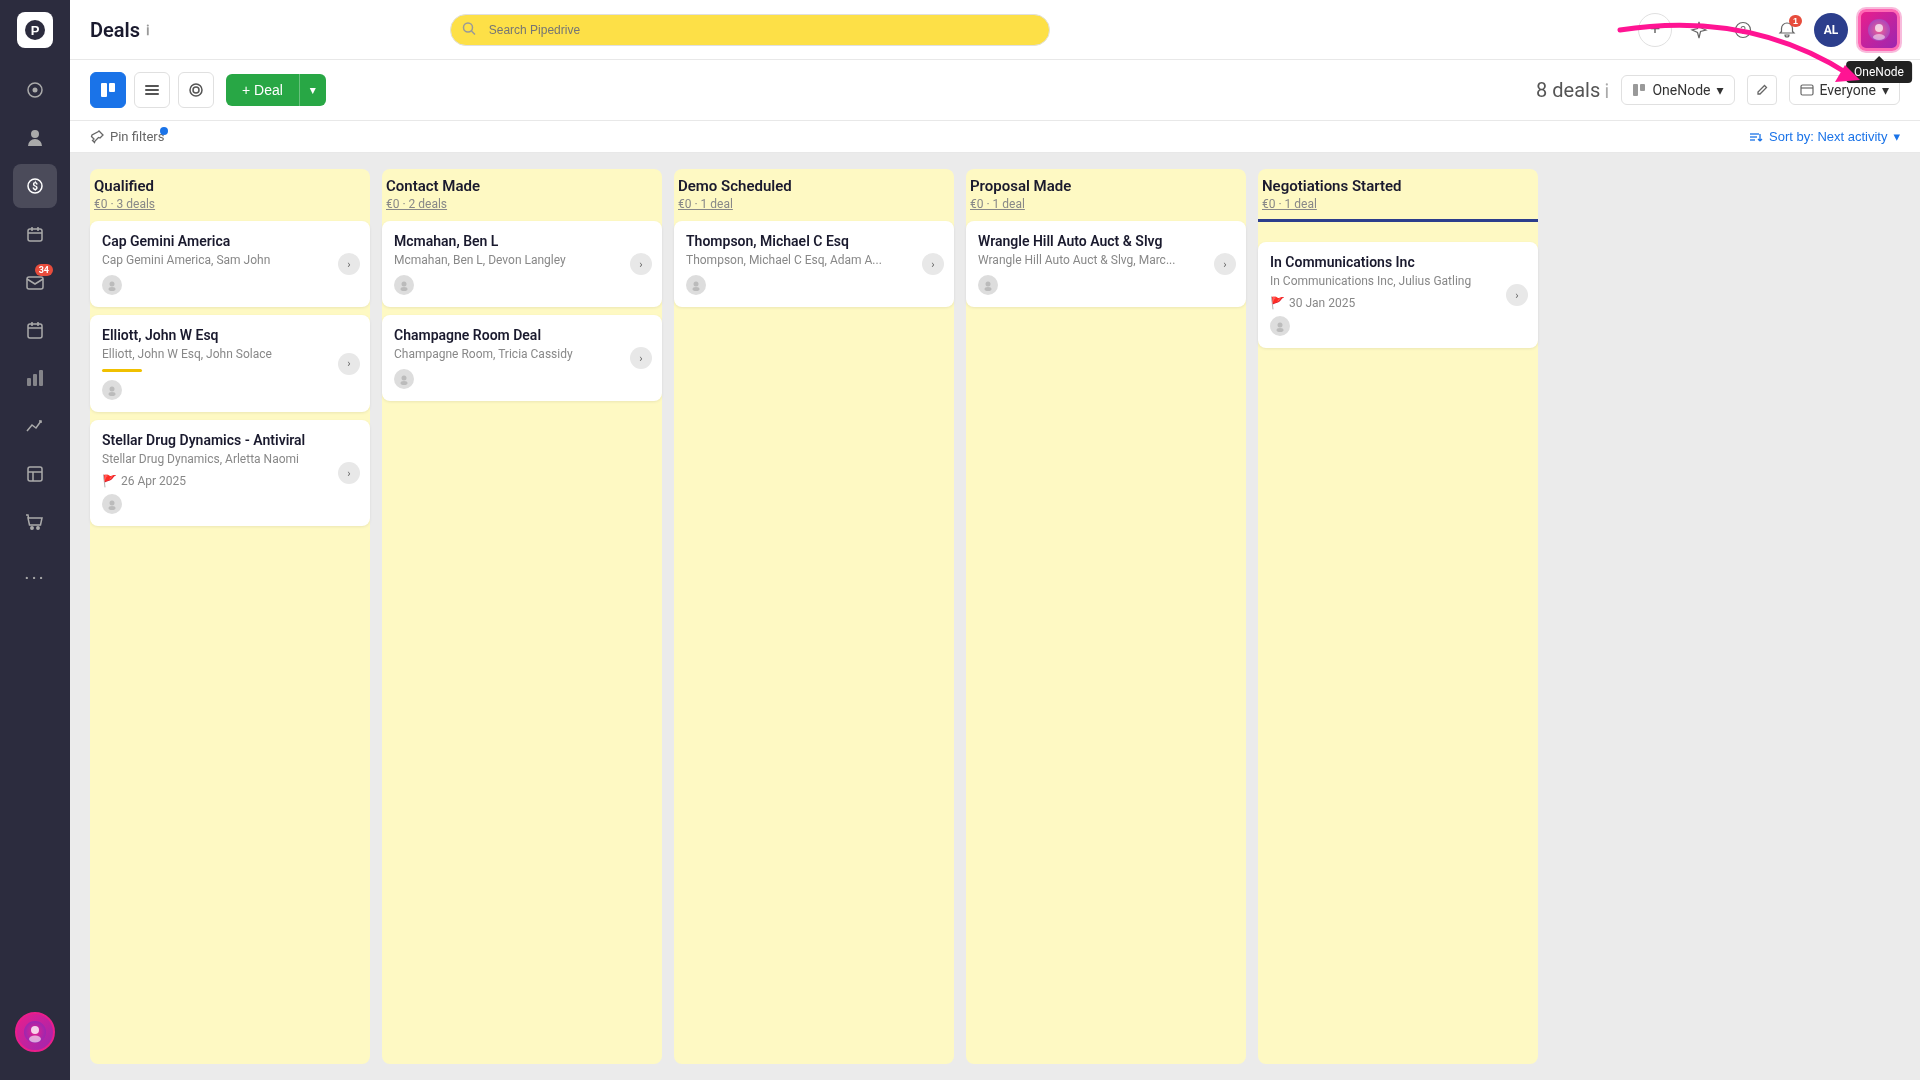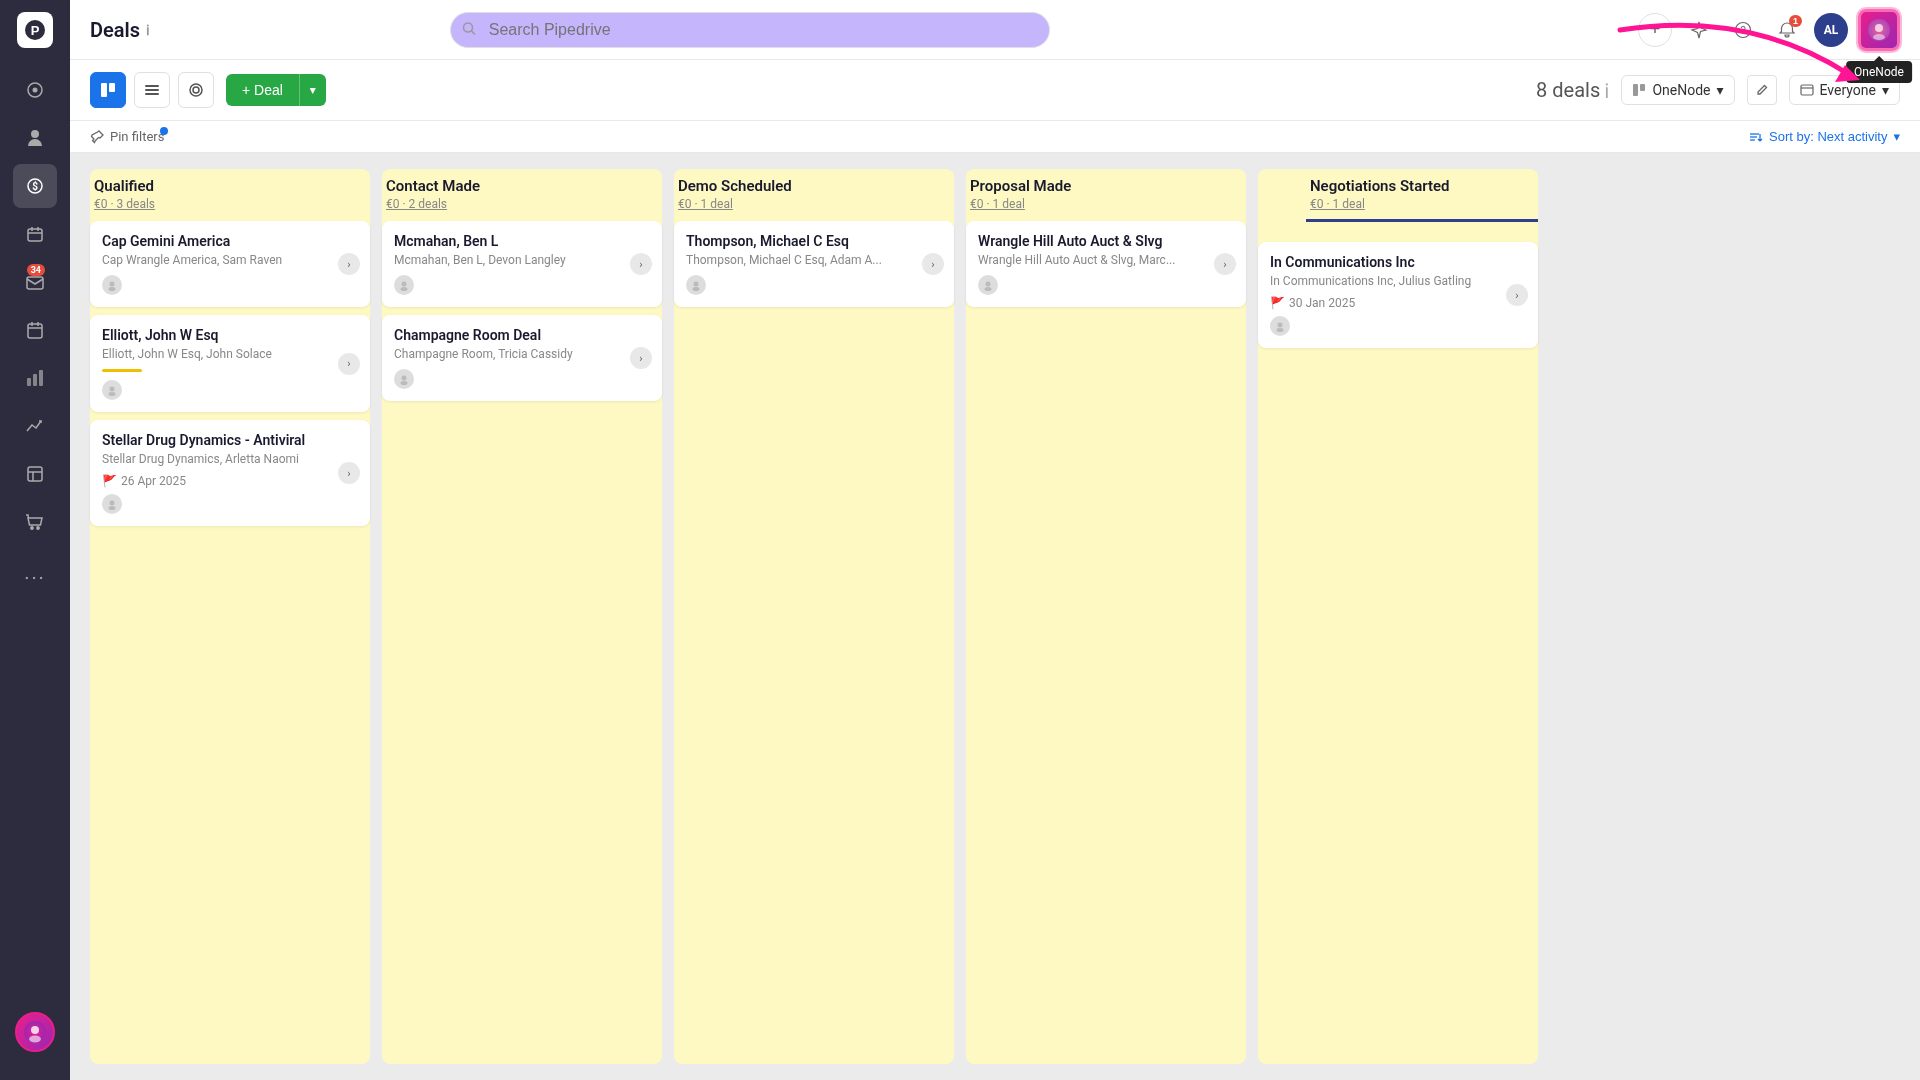--- a/index.html
+++ b/index.html
@@ -30,21 +30,21 @@
       display: flex; align-items: center; justify-content: center;
       margin-bottom: 4px;
       cursor: pointer;
       color: #aaa;
       font-size: 18px;
       position: relative;
     }
     .sidebar-icon.active { color: #fff; background: rgba(255,255,255,0.15); }
     .sidebar-icon .badge {
       position: absolute;
-      top: 4px; right: 12px;
+      top: 4px; right: 4px;
       background: #e74c3c;
       color: #fff;
       font-size: 9px;
       border-radius: 8px;
       padding: 1px 4px;
       font-weight: bold;
       min-width: 16px;
       text-align: center;
     }
     .sidebar-bottom {
@@ -91,24 +91,24 @@
       flex: 1;
       max-width: 600px;
       margin: 0 auto;
       position: relative;
     }
     .search-bar input {
       width: 100%;
       padding: 8px 16px 8px 38px;
       border: 1px solid #e0e0e0;
       border-radius: 20px;
-      font-size: 16px;
+      font-size: 12px;
       color: #666;
       outline: none;
-      background: #c4b5fd;
+      background: #fde047;
     }
     .search-icon-wrap {
       position: absolute; left: 12px; top: 50%; transform: translateY(-50%);
       color: #999; font-size: 14px;
     }
     .topbar-actions {
       display: flex; align-items: center; gap: 10px;
       margin-left: auto;
     }
     .topbar-icon-btn {
@@ -366,21 +366,20 @@
       height: 3px;
       background: #f0c000;
       border-radius: 2px;
       margin-bottom: 8px;
       width: 40px;
     }
 
     
     .column.negotiations .column-header {
       border-bottom: 3px solid #2c3e8c;
-      margin-left: 48px;
     }
 
     
     .pink-arrow-container {
       position: fixed;
       top: 0; right: 0;
       width: 350px; height: 160px;
       pointer-events: none;
       z-index: 9999;
     }
@@ -627,21 +626,21 @@
 
     <div class="column">
       <div class="column-header">
         <div class="column-title">Qualified</div>
         <div class="column-meta">€0 · 3 deals</div>
       </div>
       <div class="column-cards">
 
         <div class="deal-card">
           <div class="card-title">Cap Gemini America</div>
-          <div class="card-subtitle">Cap Wrangle America, Sam Raven</div>
+          <div class="card-subtitle">Cap Gemini America, Sam John</div>
           <div class="card-avatar-row">
             <div class="card-avatar">
               <svg width="12" height="12" viewBox="0 0 12 12" fill="#bbb">
                   <circle cx="6" cy="5" r="2.5"></circle>
                   <ellipse cx="6" cy="10" rx="3.5" ry="2"></ellipse>
                 </svg>
             </div>
           </div>
           <div class="card-go-btn">›</div>
         </div>

